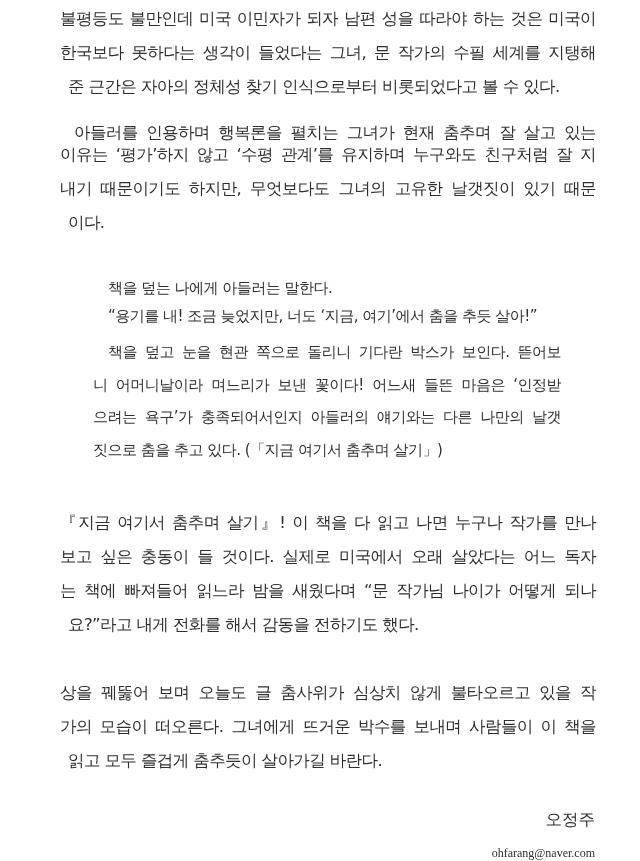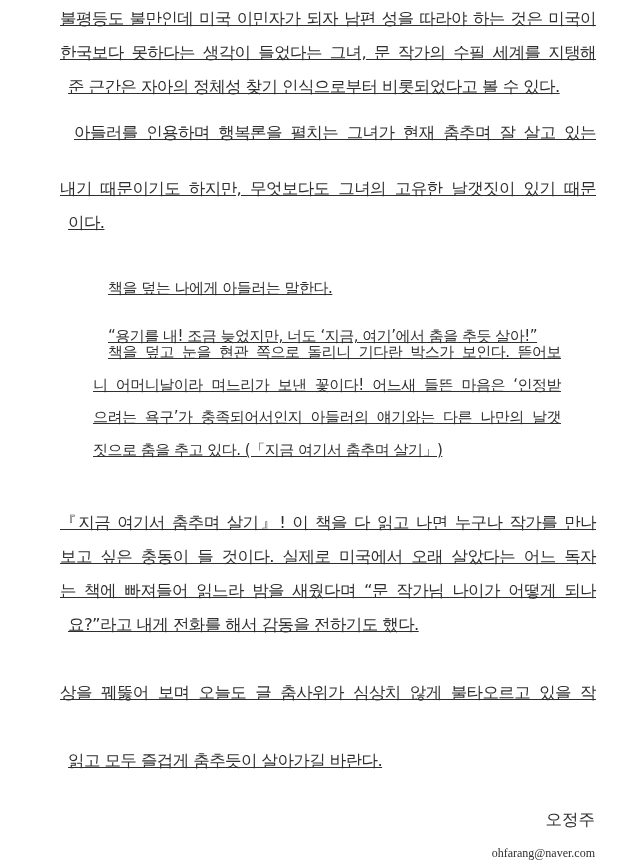--- a/index.html
+++ b/index.html
@@ -1,53 +1,55 @@
 <!DOCTYPE html>
 <html><head>
 <meta charset="utf-8">
 <style>
   html, body { margin: 0; padding: 0; background: #ffffff; }
   body { width: 640px; height: 861px; position: relative; overflow: hidden;
          font-family: "DejaVu Sans", "Liberation Sans", sans-serif; color: #2f2f2f; }
   .page { position: absolute; left: 0; top: 0; width: 640px; height: 861px; }
   .line { position: absolute; white-space: nowrap; font-size: 16.5px; line-height: 20px;
-          letter-spacing: -0.6px; text-decoration: underline; }
+          letter-spacing: -0.6px; }
   .body-line { left: 60px; width: 536px; text-align: justify; text-align-last: justify; }
   .body-line.last { text-align-last: left; margin-left: 8px; }
   .body-line.indent { left: 74px; width: 522px; margin-top: 12px; }
   .quote-line { left: 93px; width: 468px; font-size: 15px; text-align: justify; text-align-last: justify; letter-spacing: -0.5px; }
   .quote-line.indent { left: 108px; width: 453px; }
   .quote-line.last { text-align-last: left; }
   .sig { position: absolute; right: 45px; font-size: 16.5px; line-height: 20px; white-space: nowrap; margin-top: 24px; }
   .email { font-family: Liberation Serif, serif; font-size: 12px; letter-spacing: 0; }
 </style>
 </head>
 <body>
 
 <div class="page">
 
   <div class="line body-line" style="top:9px">불평등도 불만인데 미국 이민자가 되자 남편 성을 따라야 하는 것은 미국이</div>
   <div class="line body-line" style="top:43px">한국보다 못하다는 생각이 들었다는 그녀, 문 작가의 수필 세계를 지탱해</div>
   <div class="line body-line last" style="top:77px">준 근간은 자아의 정체성 찾기 인식으로부터 비롯되었다고 볼 수 있다.</div>
 
   <div class="line body-line indent" style="top:111px">아들러를 인용하며 행복론을 펼치는 그녀가 현재 춤추며 잘 살고 있는</div>
+  <div class="line body-line" style="top:145px">이유는 ‘평가’하지 않고 ‘수평 관계’를 유지하며 누구와도 친구처럼 잘 지</div>
   <div class="line body-line" style="top:179px">내기 때문이기도 하지만, 무엇보다도 그녀의 고유한 날갯짓이 있기 때문</div>
   <div class="line body-line last" style="top:213px">이다.</div>
 
   <div class="line quote-line indent last" style="top:278px">책을 덮는 나에게 아들러는 말한다.</div>
-  <div class="line quote-line indent last" style="top:326px">“용기를 내! 조금 늦었지만, 너도 ‘지금, 여기’에서 춤을 추듯 살아!”</div>
+  <div class="line quote-line indent last" style="top:306px">“용기를 내! 조금 늦었지만, 너도 ‘지금, 여기’에서 춤을 추듯 살아!”</div>
   <div class="line quote-line indent" style="top:342px">책을 덮고 눈을 현관 쪽으로 돌리니 기다란 박스가 보인다. 뜯어보</div>
   <div class="line quote-line" style="top:375px">니 어머니날이라 며느리가 보낸 꽃이다! 어느새 들뜬 마음은 ‘인정받</div>
   <div class="line quote-line" style="top:407px">으려는 욕구’가 충족되어서인지 아들러의 얘기와는 다른 나만의 날갯</div>
   <div class="line quote-line last" style="top:440px">짓으로 춤을 추고 있다. (「지금 여기서 춤추며 살기」)</div>
 
   <div class="line body-line" style="top:513px; left:60px; width:536px;">『지금 여기서 춤추며 살기』! 이 책을 다 읽고 나면 누구나 작가를 만나</div>
   <div class="line body-line" style="top:547px">보고 싶은 충동이 들 것이다. 실제로 미국에서 오래 살았다는 어느 독자</div>
   <div class="line body-line" style="top:581px">는 책에 빠져들어 읽느라 밤을 새웠다며 “문 작가님 나이가 어떻게 되나</div>
   <div class="line body-line last" style="top:615px">요?”라고 내게 전화를 해서 감동을 전하기도 했다.</div>
 
   <div class="line body-line" style="top:683px">상을 꿰뚫어 보며 오늘도 글 춤사위가 심상치 않게 불타오르고 있을 작</div>
+  <div class="line body-line" style="top:717px">가의 모습이 떠오른다. 그녀에게 뜨거운 박수를 보내며 사람들이 이 책을</div>
   <div class="line body-line last" style="top:751px">읽고 모두 즐겁게 춤추듯이 살아가길 바란다.</div>
 
   <div class="sig" style="top:786px">오정주</div>
   <div class="sig email" style="top:819px">ohfarang@naver.com</div>
 
 </div>
 
 </body></html>

